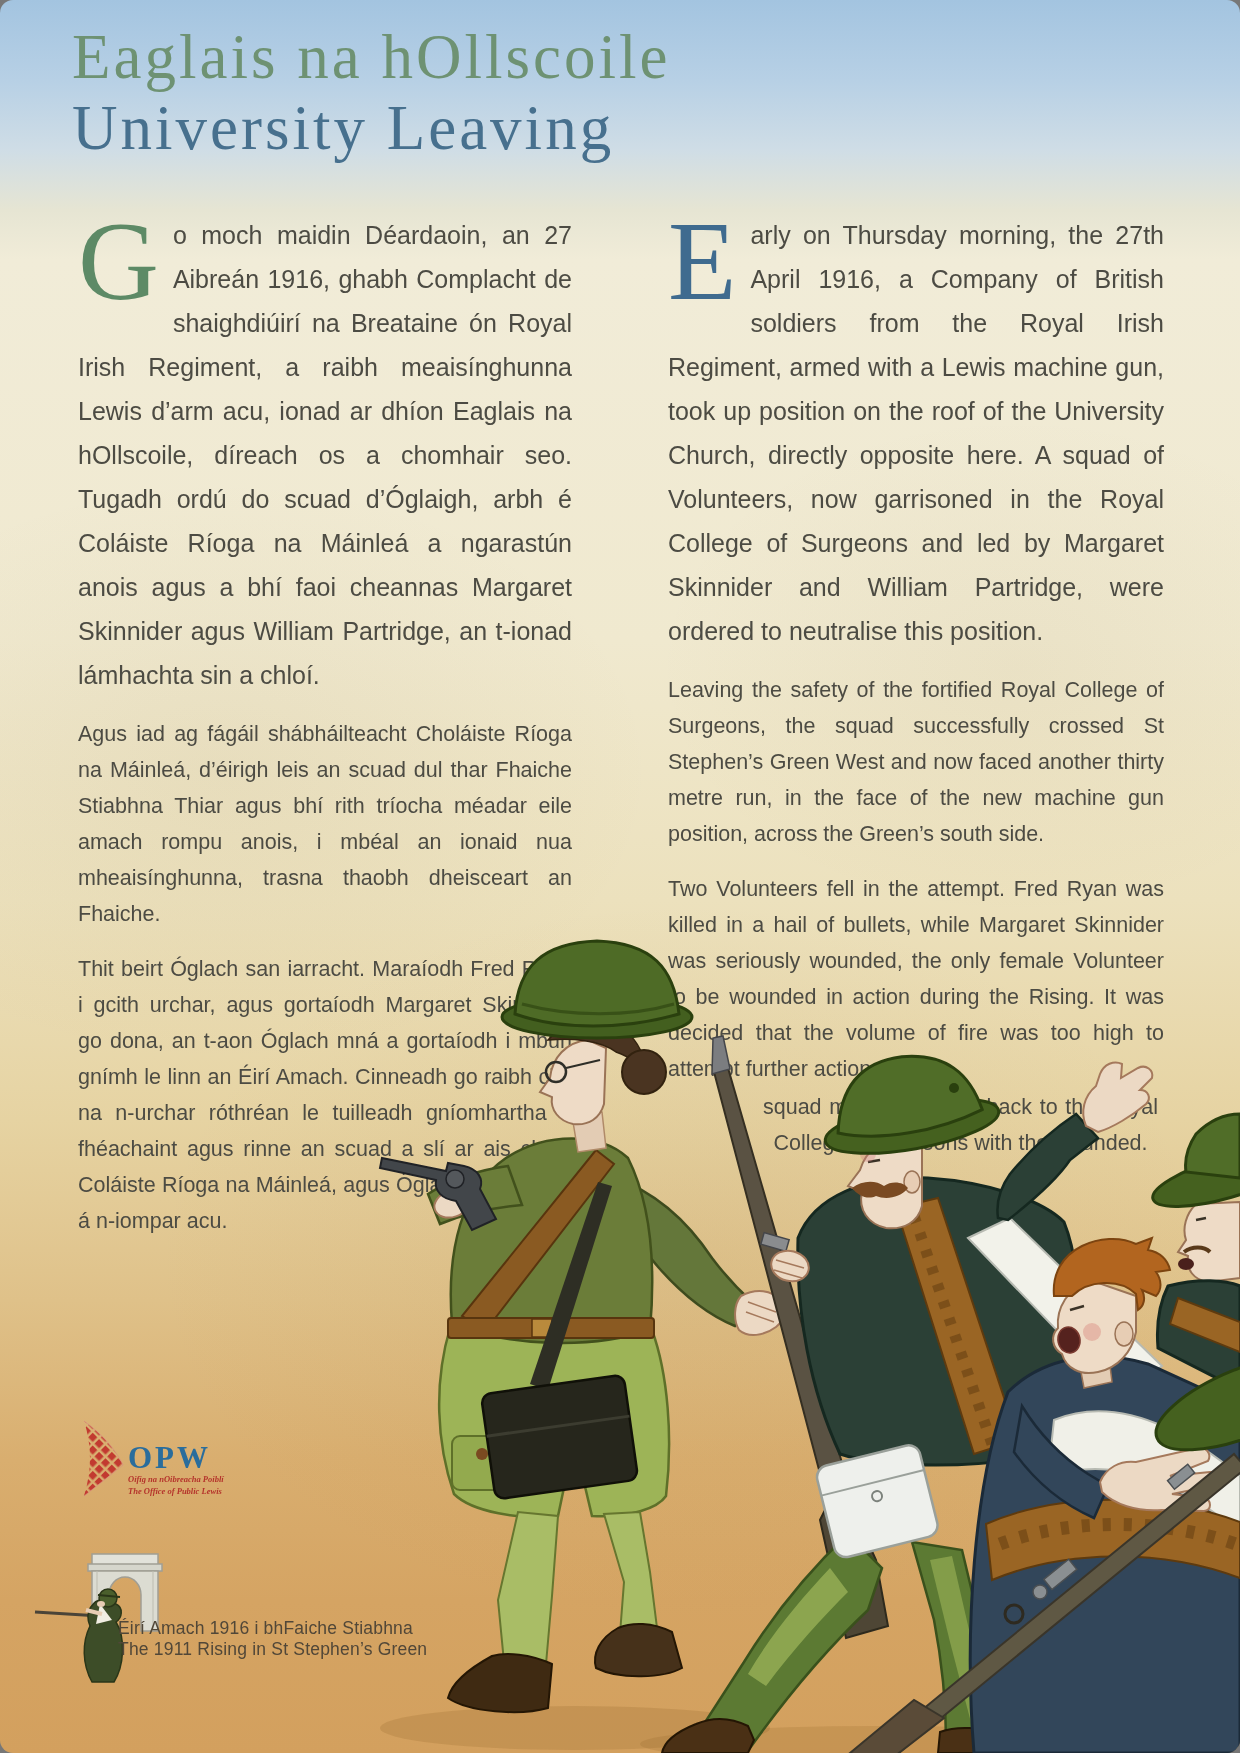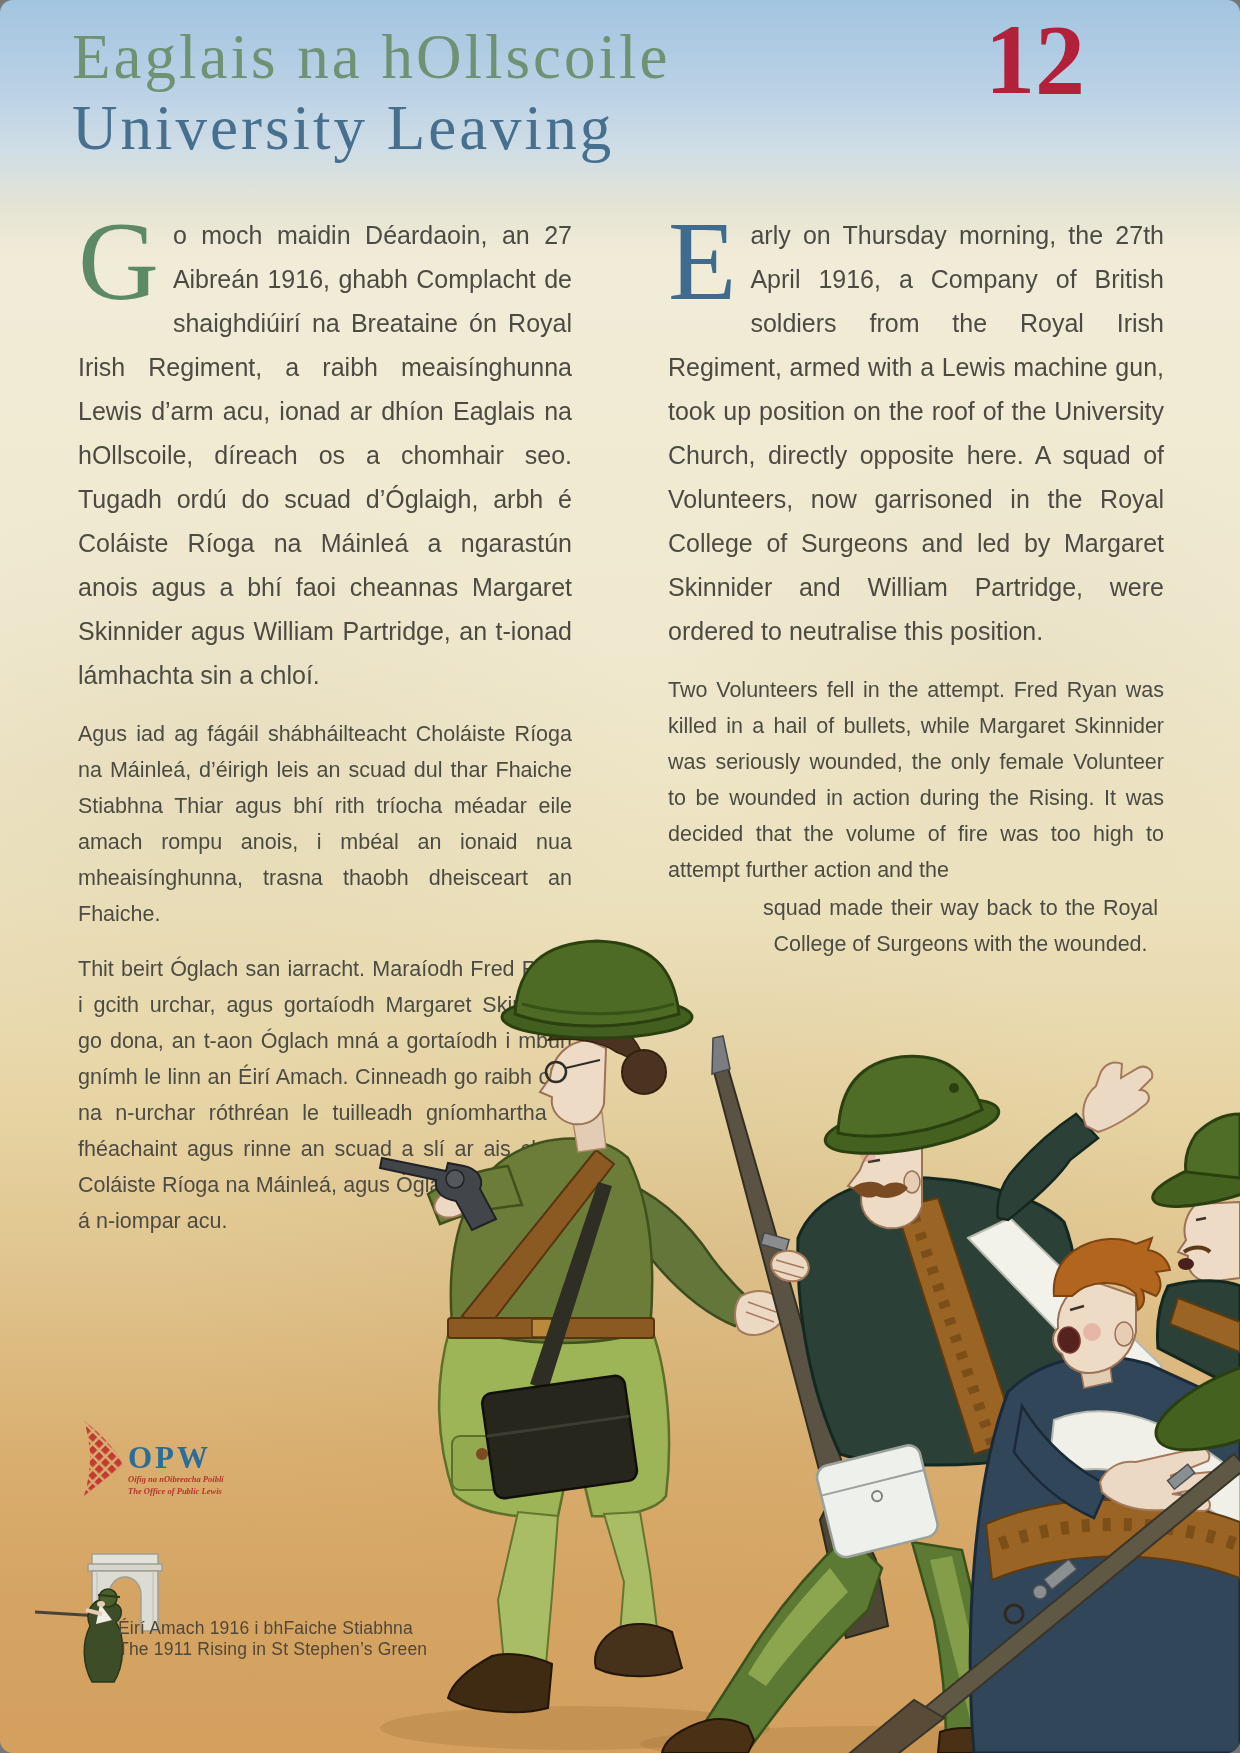--- a/index.html
+++ b/index.html
@@ -66,30 +66,30 @@
 </style>
 </head>
 <body>
 
 <div class="page">
 
   <div class="panel-header">
     <div class="title-ga">Eaglais na hOllscoile</div>
     <div class="title-en">University Leaving</div>
   </div>
-  <div class="panel-number">12</div>
 
   <div class="col col-ga">
     <p class="lead"><span class="dropcap dc-ga">G</span><span>o moch maidin Déardaoin, an 27 Aibreán 1916, ghabh Complacht de shaighdiúirí na Breataine ón Royal Irish Regiment, a raibh meaisínghunna Lewis d’arm acu, ionad ar dhíon Eaglais na hOllscoile, díreach os a chomhair seo. Tugadh ordú do scuad d’Óglaigh, arbh é Coláiste Ríoga na Máinleá a ngarastún anois agus a bhí faoi cheannas Margaret Skinnider agus William Partridge, an t-ionad lámhachta sin a chloí.</span></p>
     <p class="body">Agus iad ag fágáil shábháilteacht Choláiste Ríoga na Máinleá, d’éirigh leis an scuad dul thar Fhaiche Stiabhna Thiar agus bhí rith tríocha méadar eile amach rompu anois, i mbéal an ionaid nua mheaisínghunna, trasna thaobh dheisceart an Fhaiche.</p>
     <p class="body">Thit beirt Óglach san iarracht. Maraíodh Fred Ryan i gcith urchar, agus gortaíodh Margaret Skinnider go dona, an t-aon Óglach mná a gortaíodh i mbun gnímh le linn an Éirí Amach. Cinneadh go raibh cith na n-urchar róthréan le tuilleadh gníomhartha a fhéachaint agus rinne an scuad a slí ar ais chuig Coláiste Ríoga na Máinleá, agus Óglaigh ghortaithe á n-iompar acu.</p>
   </div>
 
   <div class="col col-en">
     <p class="lead"><span class="dropcap dc-en">E</span><span>arly on Thursday morning, the 27th April 1916, a Company of British soldiers from the Royal Irish Regiment, armed with a Lewis machine gun, took up position on the roof of the University Church, directly opposite here. A squad of Volunteers, now garrisoned in the Royal College of Surgeons and led by Margaret Skinnider and William Partridge, were ordered to neutralise this position.</span></p>
+    <p class="body">Leaving the safety of the fortified Royal College of Surgeons, the squad successfully crossed St Stephen’s Green West and now faced another thirty metre run, in the face of the new machine gun position, across the Green’s south side.</p>
     <p class="body"><span>Two Volunteers fell in the attempt. Fred Ryan was killed in a hail of bullets, while Margaret Skinnider was seriously wounded, the only female Volunteer to be wounded in action during the Rising. It was decided that the volume of fire was too high to attempt further action and the </span><span class="p3-wrap">squad made their way back to the Royal College of Surgeons with the wounded.</span></p>
   </div>
 
   <svg class="illustration" viewBox="0 0 1240 833" xmlns="http://www.w3.org/2000/svg">
     <g>
       <ellipse cx="575" cy="808" rx="195" ry="22" fill="rgba(140,95,35,0.20)"></ellipse>
       <ellipse cx="880" cy="824" rx="240" ry="18" fill="rgba(140,95,35,0.18)"></ellipse>
     </g>
 
     <g>

